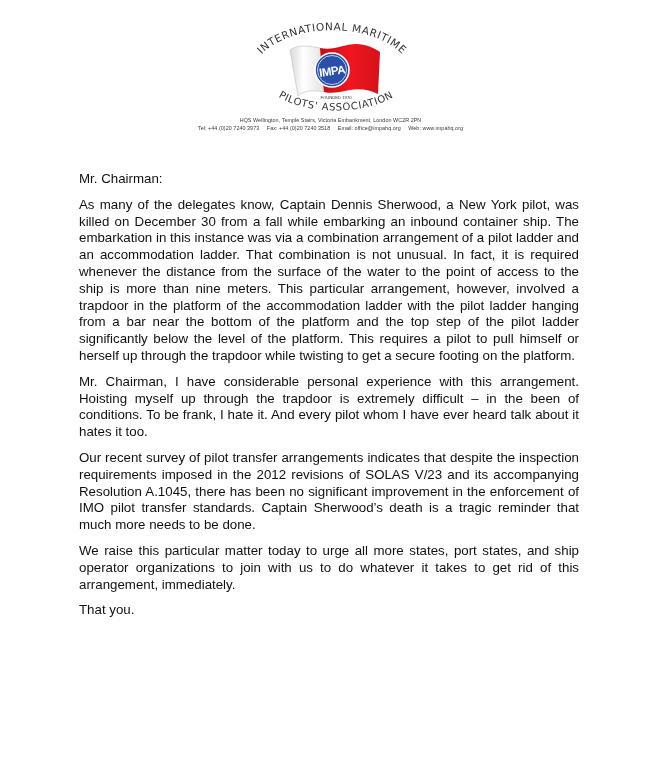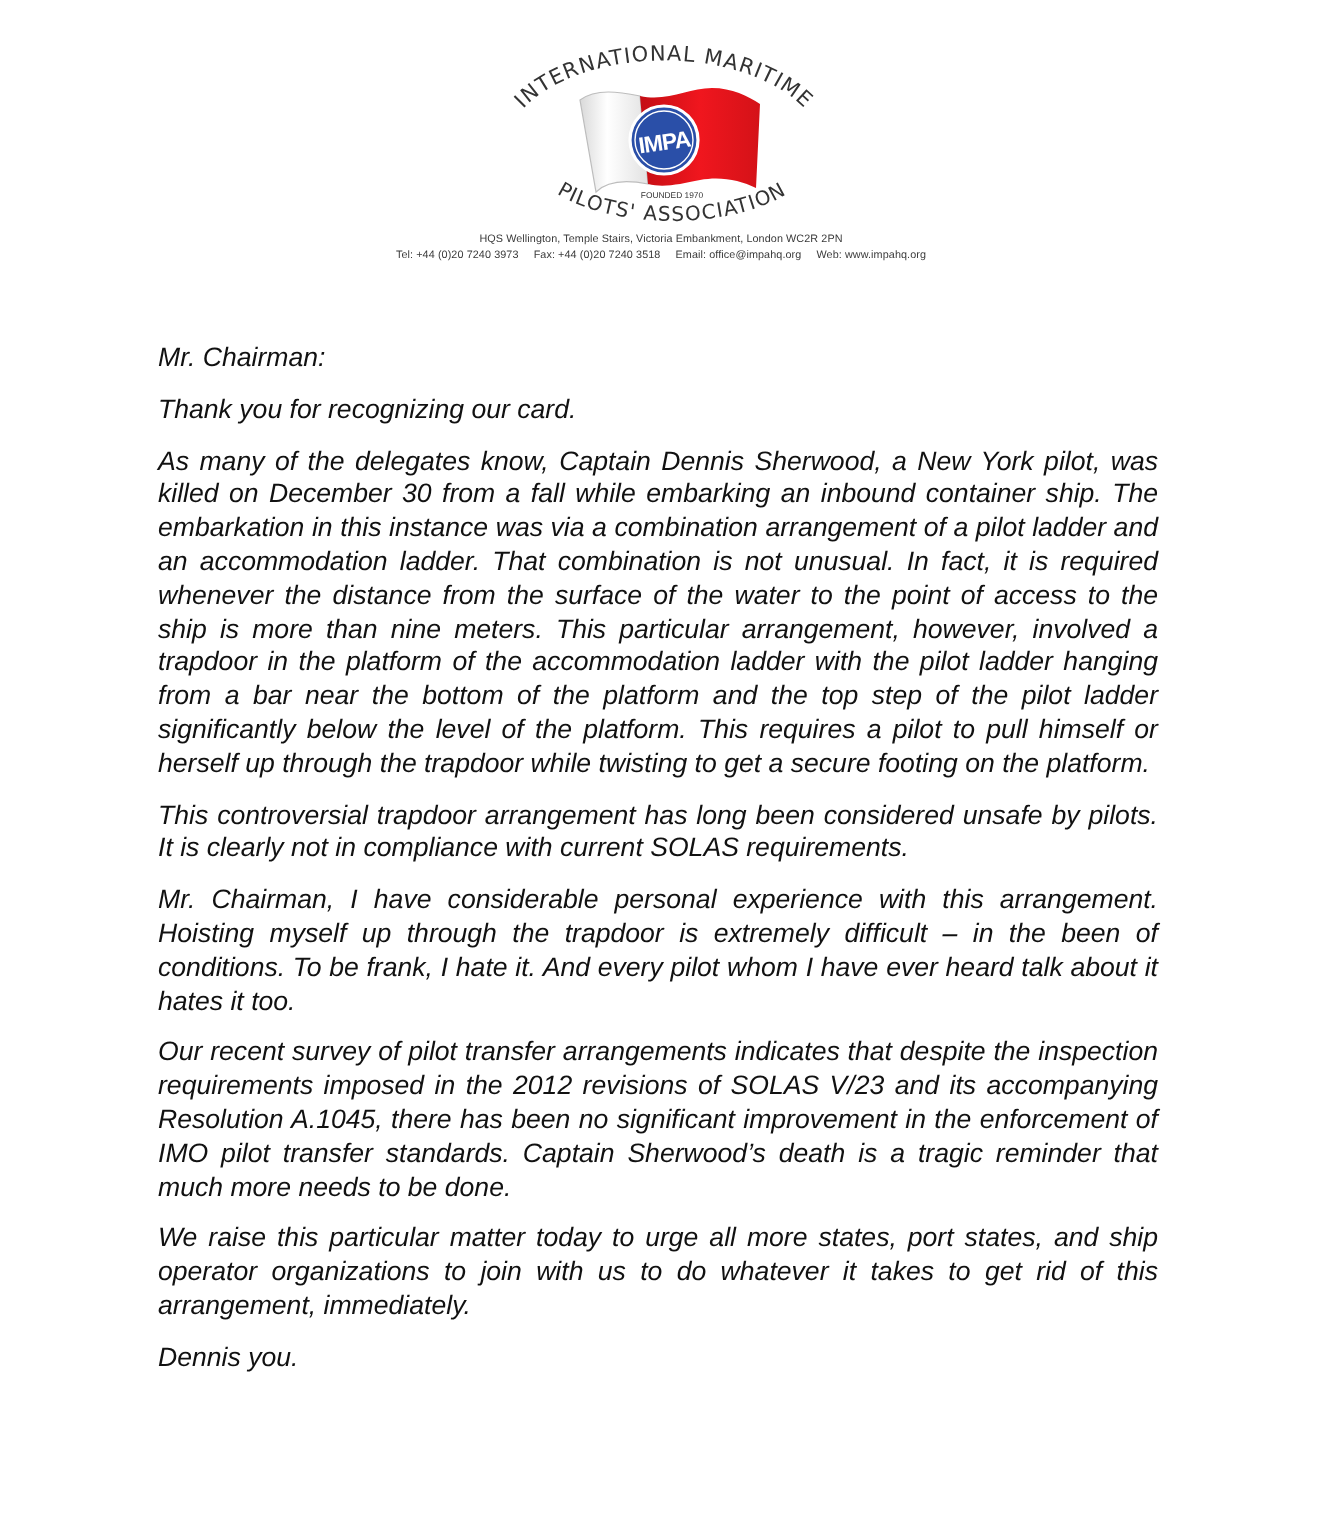--- a/index.html
+++ b/index.html
@@ -43,21 +43,20 @@
     .address.line2 { top: 125px; }
     .address .sep { display: inline-block; width: 6px; }
 
     .letter-body {
       position: absolute;
       left: 79px;
       top: 171px;
       width: 500px;
       font-size: 13.3px;
       line-height: 16.8px;
-      font-style: italic;
     }
     .letter-body p {
       margin: 0 0 9px 0;
       text-align: justify;
     }
     .letter-body p.left {
       text-align: left;
     }
   </style>
 </head>
@@ -107,20 +106,18 @@
   <div class="address line2">
     <span>Tel: +44 (0)20 7240 3973</span><span class="sep"></span>
     <span>Fax: +44 (0)20 7240 3518</span><span class="sep"></span>
     <span>Email: office@impahq.org</span><span class="sep"></span>
     <span>Web: www.impahq.org</span>
   </div>
 </div>
 
 <div class="letter-body">
   <p class="left">Mr. Chairman:</p>
-  <p class="left">Thank you for recognizing our card.</p>
   <p>As many of the delegates know, Captain Dennis Sherwood, a New York pilot, was killed on December 30 from a fall while embarking an inbound container ship. The embarkation in this instance was via a combination arrangement of a pilot ladder and an accommodation ladder. That combination is not unusual. In fact, it is required whenever the distance from the surface of the water to the point of access to the ship is more than nine meters.  This particular arrangement, however, involved a trapdoor in the platform of the accommodation ladder with the pilot ladder hanging from a bar near the bottom of the platform and the top step of the pilot ladder significantly below the level of the platform. This requires a pilot to pull himself or herself up through the trapdoor while twisting to get a secure footing on the platform.</p>
-  <p>This controversial trapdoor arrangement has long been considered unsafe by pilots. It is clearly not in compliance with current SOLAS requirements.</p>
   <p>Mr. Chairman, I have considerable personal experience with this arrangement. Hoisting myself up through the trapdoor is extremely difficult – in the been of conditions. To be frank, I hate it. And every pilot whom I have ever heard talk about it hates it too.</p>
   <p>Our recent survey of pilot transfer arrangements indicates that despite the inspection requirements imposed in the 2012 revisions of SOLAS V/23 and its accompanying Resolution A.1045, there has been no significant improvement in the enforcement of IMO pilot transfer standards. Captain Sherwood’s death is a tragic reminder that much more needs to be done.</p>
   <p>We raise this particular matter today to urge all more states, port states, and ship operator organizations to join with us to do whatever it takes to get rid of this arrangement, immediately.</p>
-  <p class="left">Dennis you.</p>
+  <p class="left">That you.</p>
 </div>
 
 </body></html>

